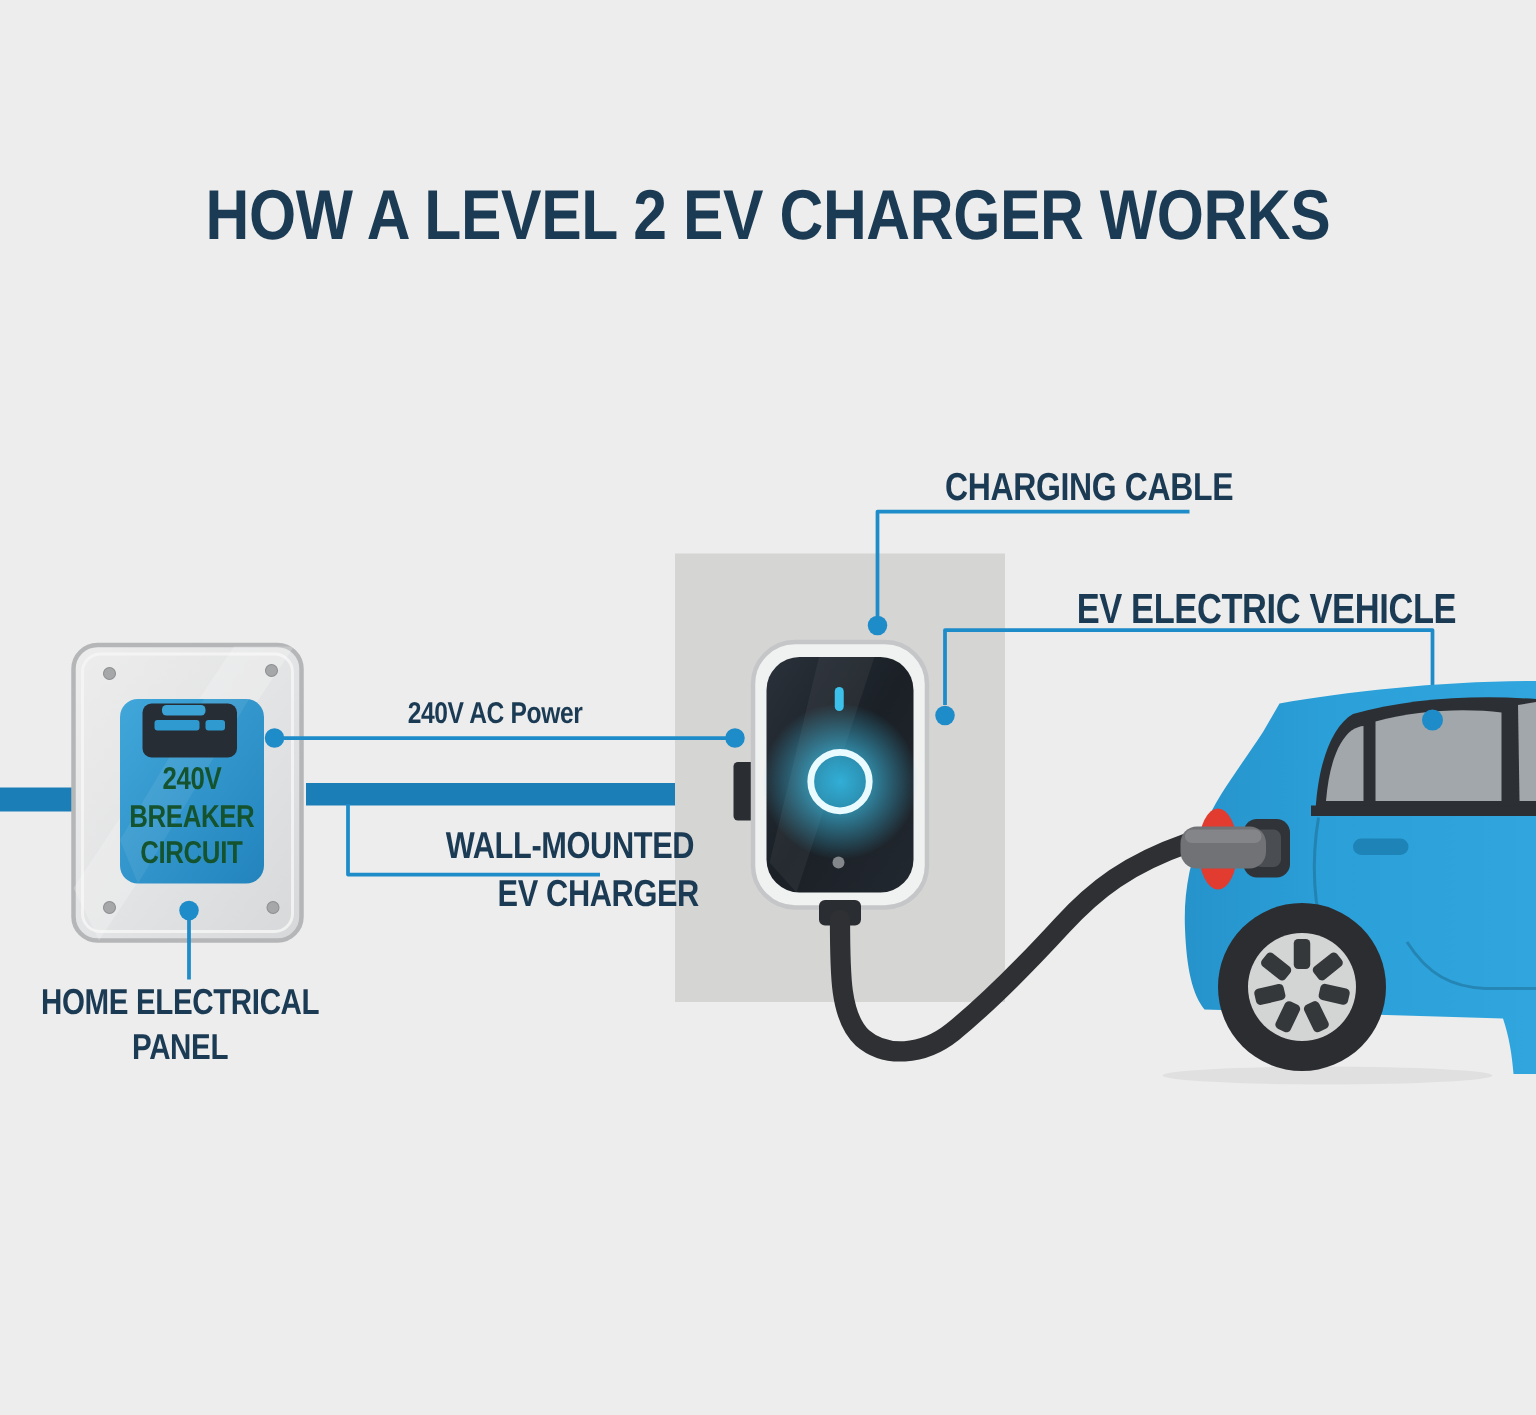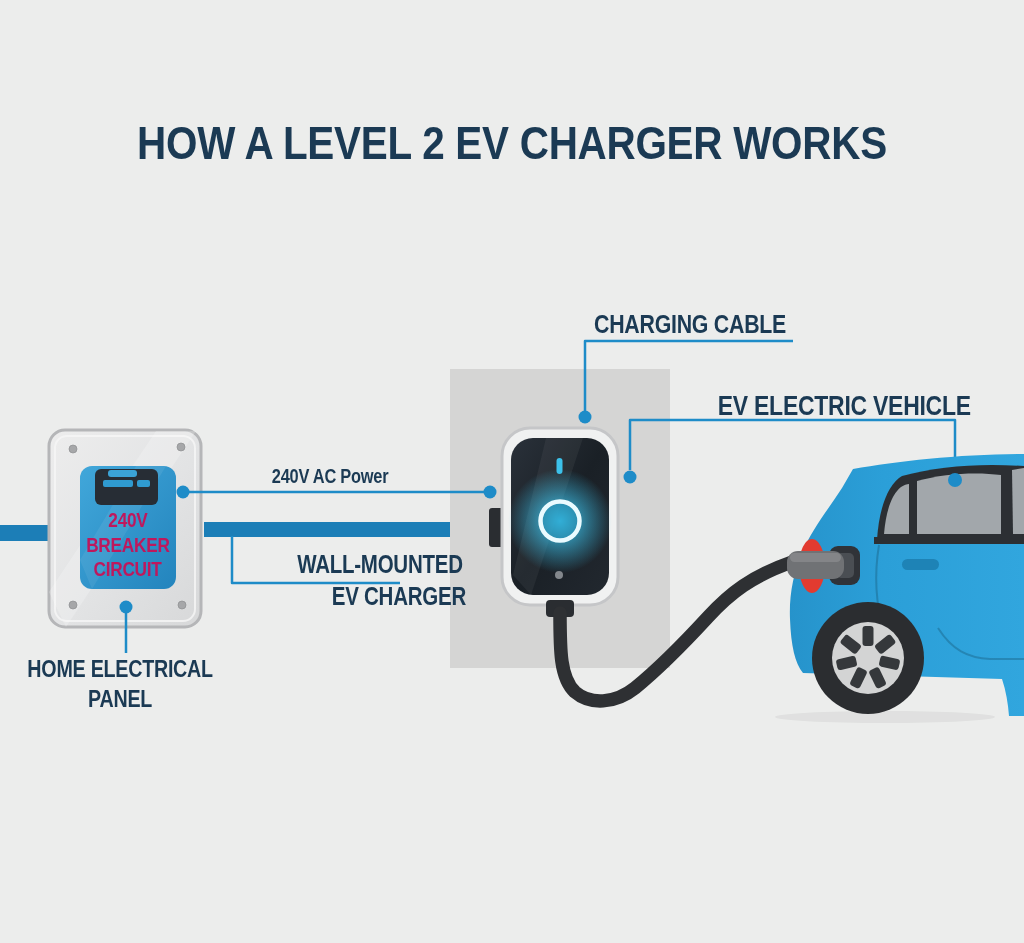--- a/index.html
+++ b/index.html
@@ -9,26 +9,26 @@
     font-family:"Liberation Sans","DejaVu Sans",sans-serif;
   }
   .stage svg{position:absolute;left:0;top:0;}
   .lbl{
     position:absolute;text-align:center;color:#1B3A54;font-weight:bold;
     line-height:1.26;white-space:nowrap;
   }
   .cond{display:inline-block;transform:scaleX(0.82);transform-origin:center;letter-spacing:-0.3px;}
   .title{left:0;top:69px;width:1024px;font-size:47px;margin-top:44px;}
   .title .cond{transform:scaleX(0.86);}
-  .lbl-charging-cable{left:540px;top:308px;width:300px;font-size:26px;}
+  .lbl-charging-cable{left:576px;top:308px;width:300px;font-size:26px;}
   .lbl-ev-vehicle{left:690px;top:388px;width:300px;font-size:28px;}
   .lbl-ac-power{left:180px;top:464px;width:300px;font-size:20px;}
   .lbl-wall-mounted{left:181px;top:549px;width:300px;font-size:25px;text-align:right;}
   .lbl-home-panel{left:-30px;top:654px;width:300px;font-size:24px;}
-  .lbl-breaker{left:28px;top:508px;width:200px;font-size:21px;color:#be185d;line-height:1.17;}
+  .lbl-breaker{left:28px;top:508px;width:200px;font-size:21px;color:#14532d;line-height:1.17;}
 </style>
 </head>
 <body>
 
 <div class="stage">
 
   <svg width="1024" height="943" viewBox="0 0 1024 943">
     <defs>
       <linearGradient id="panelGrad" x1="0" y1="0" x2="1" y2="1">
         <stop offset="0" stop-color="#EDEDED"></stop>

